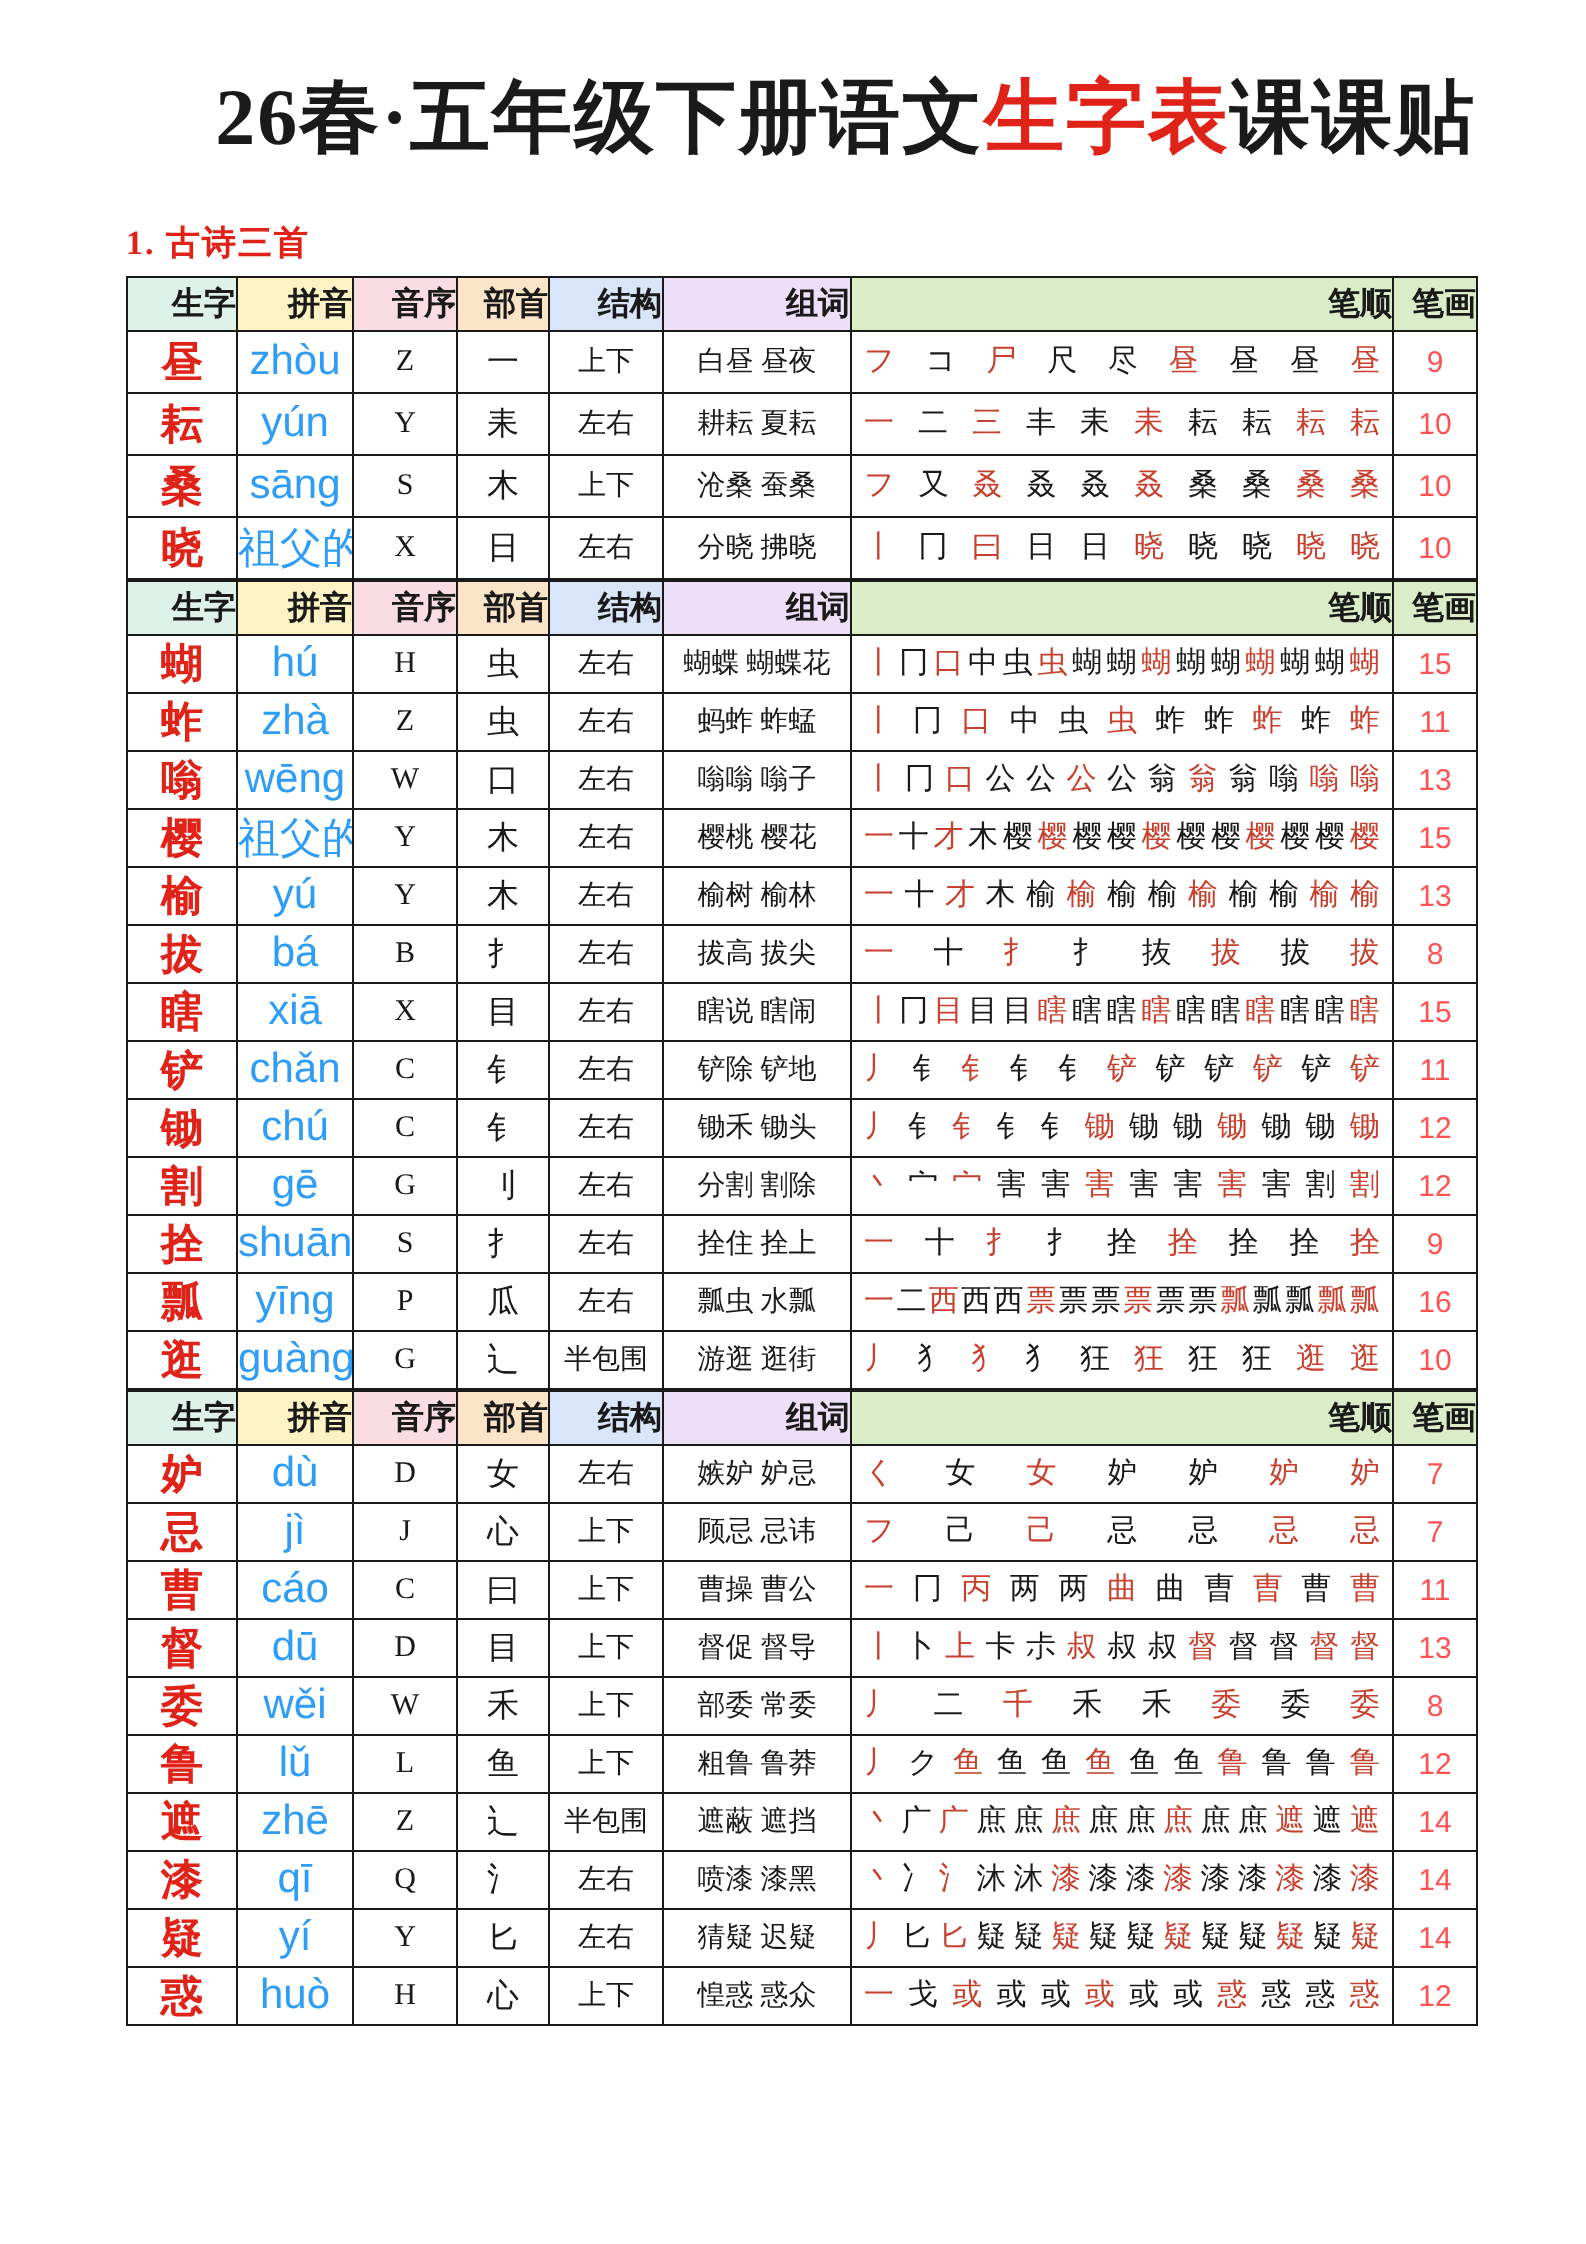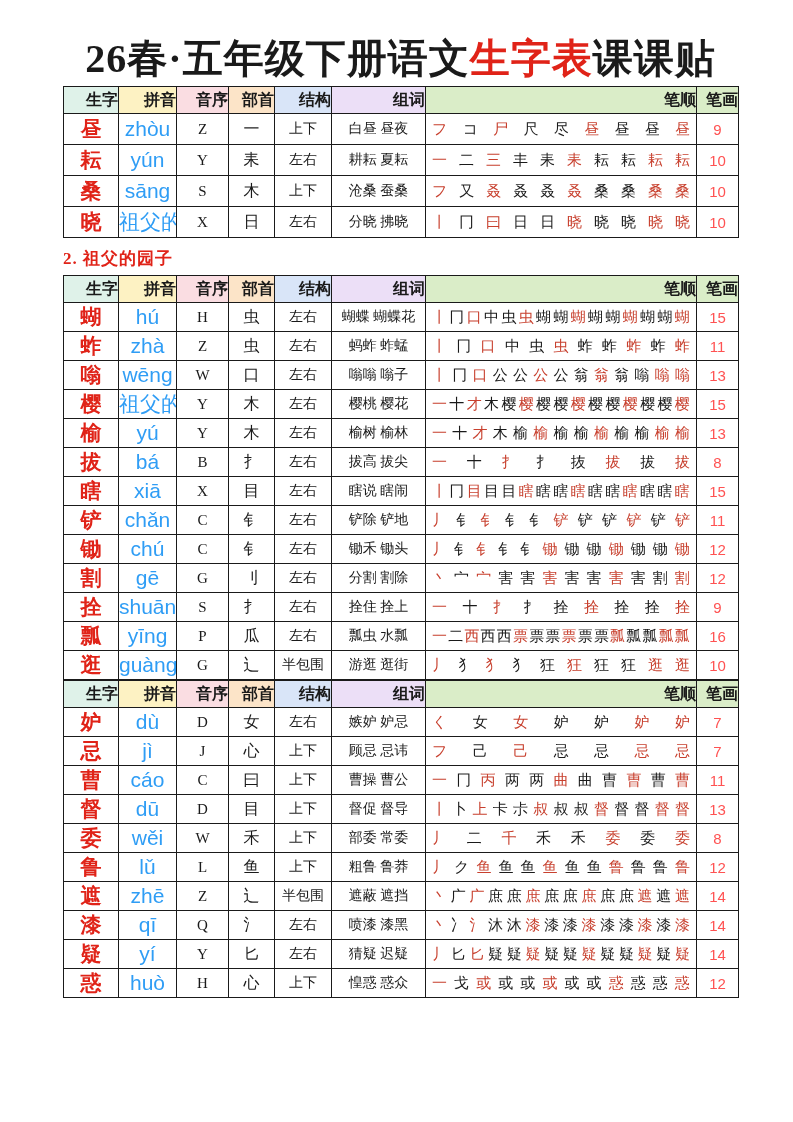--- a/index.html
+++ b/index.html
@@ -1,19 +1,19 @@
 <!DOCTYPE html>
 <html><head>
 <meta charset="utf-8">
 <style>
   html,body{margin:0;padding:0;background:#ffffff;}
   body{width:793px;height:1122px;overflow:hidden;font-family:"Liberation Sans",sans-serif;color:#1a1a1a;}
   .page{padding:22px 55px 0 63px;box-sizing:border-box;}
-  .title{text-align:center;font-family:"Liberation Serif",serif;font-weight:bold;
-         font-size:40px;line-height:1.15;margin:14px 0 4px;letter-spacing:1px;white-space:nowrap;}
+  .title{text-align:right;font-family:"Liberation Serif",serif;font-weight:bold;
+         font-size:40px;line-height:1.15;margin:14px 0 28px;letter-spacing:1px;white-space:nowrap;}
   .title .hl{color:#e02318;}
   .section-heading{color:#e02318;font-weight:bold;font-size:17px;
          font-family:"Liberation Serif",serif;margin:9px 0 5px;letter-spacing:1px;}
   table{border-collapse:collapse;width:675px;table-layout:fixed;}
   th,td{border:1.6px solid #1a1a1a;text-align:center;vertical-align:middle;
         padding:0;overflow:hidden;white-space:nowrap;}
   th{font-family:"Liberation Serif",serif;font-size:16px;font-weight:bold;height:26px;text-align:right;}
   tbody td{height:30px;}
   table.t1 tbody td{height:30px;}
   table.t2 tbody td{height:26px;}
@@ -29,20 +29,21 @@
   .stroke-row{display:flex;justify-content:space-between;align-items:center;width:100%;}
   .stroke-step{font-size:15px;font-family:"Liberation Serif",serif;color:#1a1a1a;line-height:1;}
   .stroke-step.red{color:#c8402e;}
 </style>
 </head>
 <body>
 
 <div class="page">
   <h1 class="title"><span>26春·五年级下册语文</span><span class="hl">生字表</span><span>课课贴</span></h1>
   <div id="sections">
+      <div class="section-heading">1. 古诗三首</div>
       <table class="t1">
         <colgroup>
           <col style="width: 55px;">
           <col style="width: 58px;">
           <col style="width: 52px;">
           <col style="width: 46px;">
           <col style="width: 57px;">
           <col style="width: 94px;">
           <col style="width: 271px;">
           <col style="width: 42px;">
@@ -146,21 +147,20 @@
                 <span class="stroke-step">晓</span>
                 <span class="stroke-step">晓</span>
                 <span class="stroke-step red">晓</span>
                 <span class="stroke-step red">晓</span>
               </div>
             </td>
             <td class="c-count">10</td>
           </tr>
         </tbody>
       </table>
-      <div class="section-heading">2. 祖父的园子</div>
       <table class="t2">
         <colgroup>
           <col style="width: 55px;">
           <col style="width: 58px;">
           <col style="width: 52px;">
           <col style="width: 46px;">
           <col style="width: 57px;">
           <col style="width: 94px;">
           <col style="width: 271px;">
           <col style="width: 42px;">

